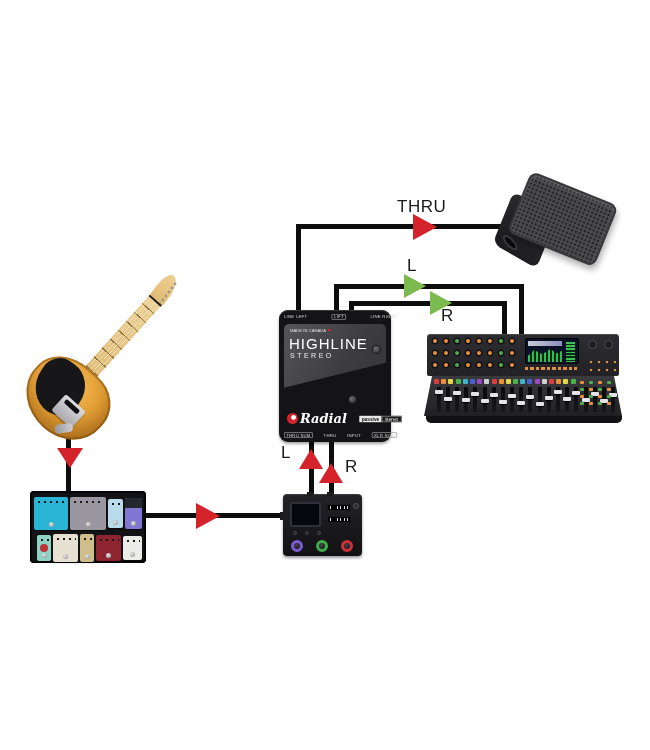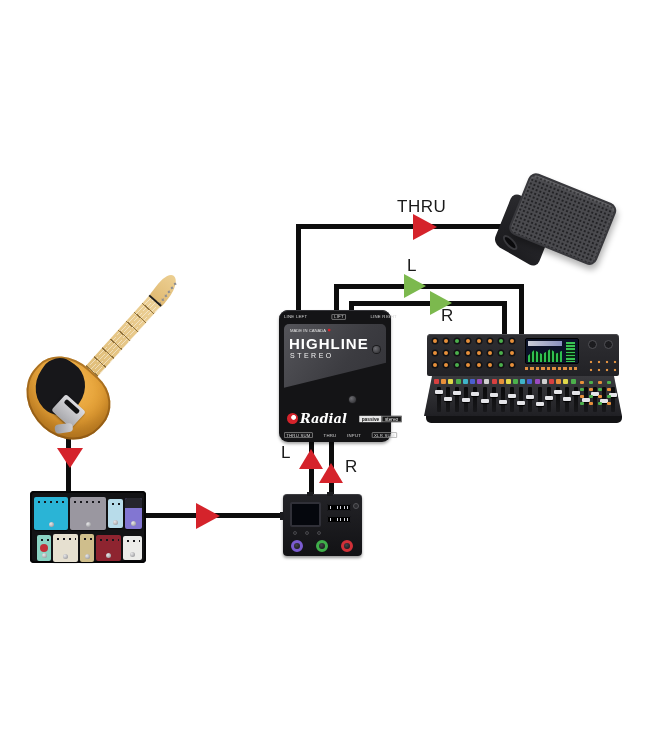--- a/index.html
+++ b/index.html
@@ -55,21 +55,21 @@
   .jack{position:absolute;background:#1b1b1e}
   
   .highline{left:279px;top:310px;width:112px;height:132px;background:#141416;border-radius:9px;box-shadow:inset 0 1px 0 #37373b,0 2px 3px rgba(0,0,0,.35)}
   .hl-row{position:absolute;left:5px;width:140%;display:flex;justify-content:space-between;align-items:center;color:#d6d6d6;font-size:6px;letter-spacing:.3px;transform:scale(.72);white-space:nowrap}
   .hl-row.top{top:4px;transform-origin:0 0}
   .hl-row.bottom{bottom:4px;transform-origin:0 100%}
   .hl-row .boxed{border:1px solid #9a9a9a;padding:0 2px;border-radius:1px}
   .hl-panel{position:absolute;left:5px;top:14px;width:102px;height:84px;background:linear-gradient(125deg,#55555a,#3c3c41 55%,#323237);clip-path:polygon(0 0,100% 0,100% 46%,0 76%);border-radius:5px 5px 0 0}
   .hl-madein{position:absolute;left:11px;top:18px;font-size:6px;color:#e0e0e0;transform:scale(.7);transform-origin:0 0;white-space:nowrap}
   .hl-dot{display:inline-block;width:4px;height:4px;background:#d5232b;border-radius:50%;margin-left:2px;vertical-align:middle}
-  .hl-model{position:absolute;left:10px;top:25px;font-size:15px;font-weight:bold;color:#fff;letter-spacing:1px}
+  .hl-model{position:absolute;left:10px;top:25px;font-size:15px;font-weight:normal;color:#fff;letter-spacing:1px}
   .hl-variant{position:absolute;left:11px;top:42px;font-size:7px;color:#f2f2f2;letter-spacing:2.5px}
   .screw{position:absolute;width:7px;height:7px;border-radius:50%;background:radial-gradient(circle at 35% 35%,#6d6d72,#28282b);box-shadow:0 0 0 1px #1a1a1c}
   .hl-logo{position:absolute;left:8px;top:101px;display:flex;align-items:center;gap:2px}
   .hl-mark{width:11px;height:11px;border-radius:50%;background:radial-gradient(circle at 60% 40%,#fff 0 2px,#d5232b 2.8px)}
   .hl-brand{font-family:"DejaVu Serif",serif;font-style:italic;font-weight:bold;color:#fff;font-size:13px}
   .hl-badges{display:flex;margin-left:5px;transform:scale(.8)}
   .hl-badge-l{font-size:6px;font-weight:bold;background:#e8e8e8;color:#111;padding:1px 3px}
   .hl-badge-r{font-size:6px;background:#1a1a1a;color:#e8e8e8;border:1px solid #8a8a8a;padding:0 3px}
   
   .mixer{left:424px;top:332px;width:198px;height:92px}

